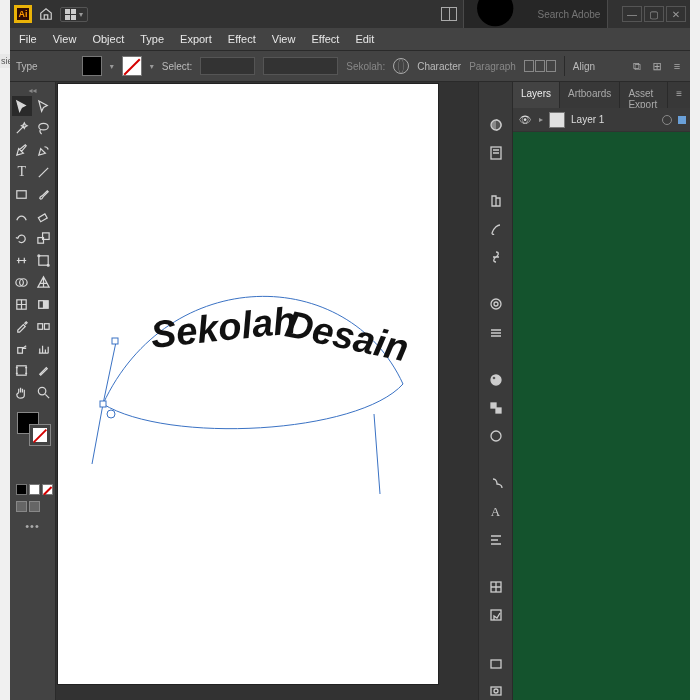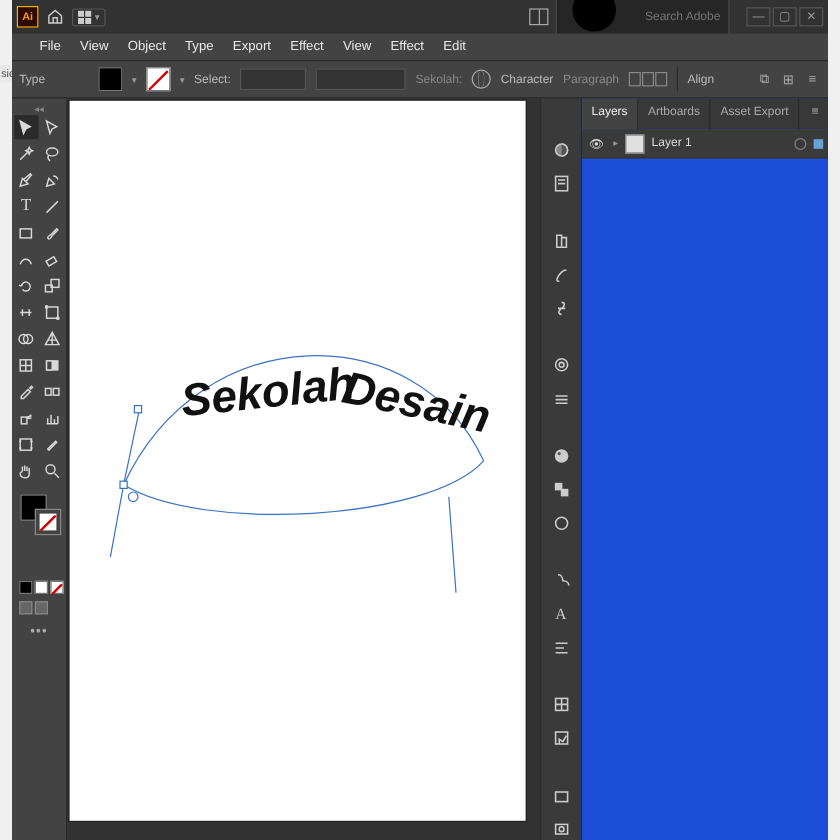--- a/index.html
+++ b/index.html
@@ -1,35 +1,35 @@
 <!DOCTYPE html>
 <html><head>
 <meta charset="utf-8">
 <style>
 * { margin:0; padding:0; box-sizing:border-box; font-family:"Segoe UI",Tahoma,sans-serif; user-select:none; }
 body { background:#f0f0f0; width:700px; height:700px; overflow:hidden; position:relative; }
 .stray { position:absolute; left:0; top:54px; font-size:9px; color:#555; background:#e8e8e8; padding:2px 1px; }
 .app { position:absolute; left:10px; top:0; width:680px; height:700px; background:#323232; display:flex; flex-direction:column; }
 
 .titlebar { height:28px; background:#323232; display:flex; align-items:center; padding:0 4px; gap:6px; }
-.ai-logo { width:18px; height:18px; background:#2e0a03; border:1px solid #eab308; display:flex; align-items:center; justify-content:center; color:#ff9a00; font-size:9px; font-weight:bold; }
+.ai-logo { width:18px; height:18px; background:#2e0a03; border:3px solid #eab308; display:flex; align-items:center; justify-content:center; color:#ff9a00; font-size:9px; font-weight:bold; }
 .tb-ico { width:16px; height:16px; color:#ccc; display:flex; align-items:center; justify-content:center; cursor:pointer; }
 .tb-ico svg { width:14px; height:14px; stroke:#ccc; fill:none; stroke-width:1.4; }
 .switcher { display:flex; align-items:center; border:1px solid #555; border-radius:2px; padding:1px 4px; gap:3px; }
 .switcher .grid { display:grid; grid-template-columns:5px 5px; grid-template-rows:5px 5px; gap:1px; }
 .switcher .grid span{ background:#ccc; }
 .spacer { flex:1; }
 .arrange-ico { width:16px; height:14px; border:1px solid #aaa; position:relative; }
 .arrange-ico:after{content:"";position:absolute;left:50%;top:0;bottom:0;width:1px;background:#aaa;}
 .search { display:flex; align-items:center; background:#262626; border:1px solid #4a4a4a; border-radius:2px; padding:2px 5px; gap:4px; width:145px; }
 .search input{ background:transparent; border:none; color:#aaa; font-size:10px; width:100%; outline:none; }
 .wbtns { display:flex; gap:2px; margin-left:8px; }
 .wbtn { width:20px; height:16px; border:1px solid #555; display:flex; align-items:center; justify-content:center; color:#999; font-size:10px; }
 
-.menubar { height:22px; background:#434343; display:flex; align-items:center; padding:0 16px; gap:2px; }
+.menubar { height:22px; background:#434343; display:flex; align-items:center; padding:0 2px; gap:2px; }
 .menu-item { color:#e8e8e8; font-size:11px; padding:3px 7px; cursor:pointer; }
 
 .ctrl { height:32px; background:#434343; border-top:1px solid #2a2a2a; border-bottom:1px solid #2a2a2a; display:flex; align-items:center; padding:0 6px; gap:8px; color:#ccc; font-size:10px; }
 .ctrl .lbl { color:#bbb; }
 .fillswatch{ width:20px; height:20px; background:#000; border:1px solid #777; }
 .chev{ font-size:8px; color:#999; }
 .nofill{ width:20px; height:20px; background:#fff; position:relative; border:1px solid #777;}
 .nofill:after{content:"";position:absolute;left:-2px;right:-2px;top:50%;height:2px;background:#d40000;transform:rotate(-45deg);}
 .dd { width:55px; height:18px; background:#333; border:1px solid #555; }
 .dd.wide{ width:75px; }
@@ -72,21 +72,21 @@
 .artboard{ background:#fff; width:380px; height:600px; margin:2px; position:relative; box-shadow:0 0 0 1px #222;}
 .canvas-svg{position:absolute; inset:0;}
 .canvas-text{position:absolute; left:93px; top:230px; font-family:"Segoe UI Semibold","Myriad Pro",sans-serif; font-style:italic; font-weight:600; font-size:38px; color:#111; transform-origin:left center; transform:rotate(-6deg);}
 .canvas-text.t2{left:228px; top:218px; transform:rotate(12deg);}
 
 .rdock{ width:34px; background:#3a3a3a; border-left:1px solid #2a2a2a; display:flex; flex-direction:column; align-items:center; padding-top:34px; gap:10px;}
 .rico{ width:20px; height:20px; color:#ccc; display:flex; align-items:center; justify-content:center; cursor:pointer;}
 .rico svg{width:16px;height:16px;stroke:#ccc;fill:none;stroke-width:1.3;}
 .rgap{height:10px;}
 
-.lpanel{ width:206px; background:#1d4ed8; border-left:1px solid #2a2a2a; display:flex; flex-direction:column;}
+.lpanel{ width:178px; background:#14532d; border-left:1px solid #2a2a2a; display:flex; flex-direction:column;}
 .ltabs{ display:flex; background:#383838; height:26px; font-size:10px;}
 .ltab{ padding:6px 8px; color:#aaa; cursor:pointer; border-right:1px solid #2a2a2a;}
 .ltab.act{ background:#434343; color:#eee;}
 .ltabs .menu{margin-left:auto; padding:6px 8px; color:#aaa;}
 .lrow{ display:flex; align-items:center; height:24px; background:#3a3a3a; border-bottom:1px solid #323232; font-size:10px; color:#ddd; gap:6px; padding:0 4px;}
 .eye{width:16px;text-align:center;}
 .lthumb{width:16px;height:16px;background:#e0e0e0;border:1px solid #777;}
 .lrow .tw{color:#999;font-size:8px;}
 .circ{width:10px;height:10px;border:1.2px solid #888;border-radius:50%;margin-left:auto;}
 .sq{width:8px;height:8px;background:#6aa0d8;}

